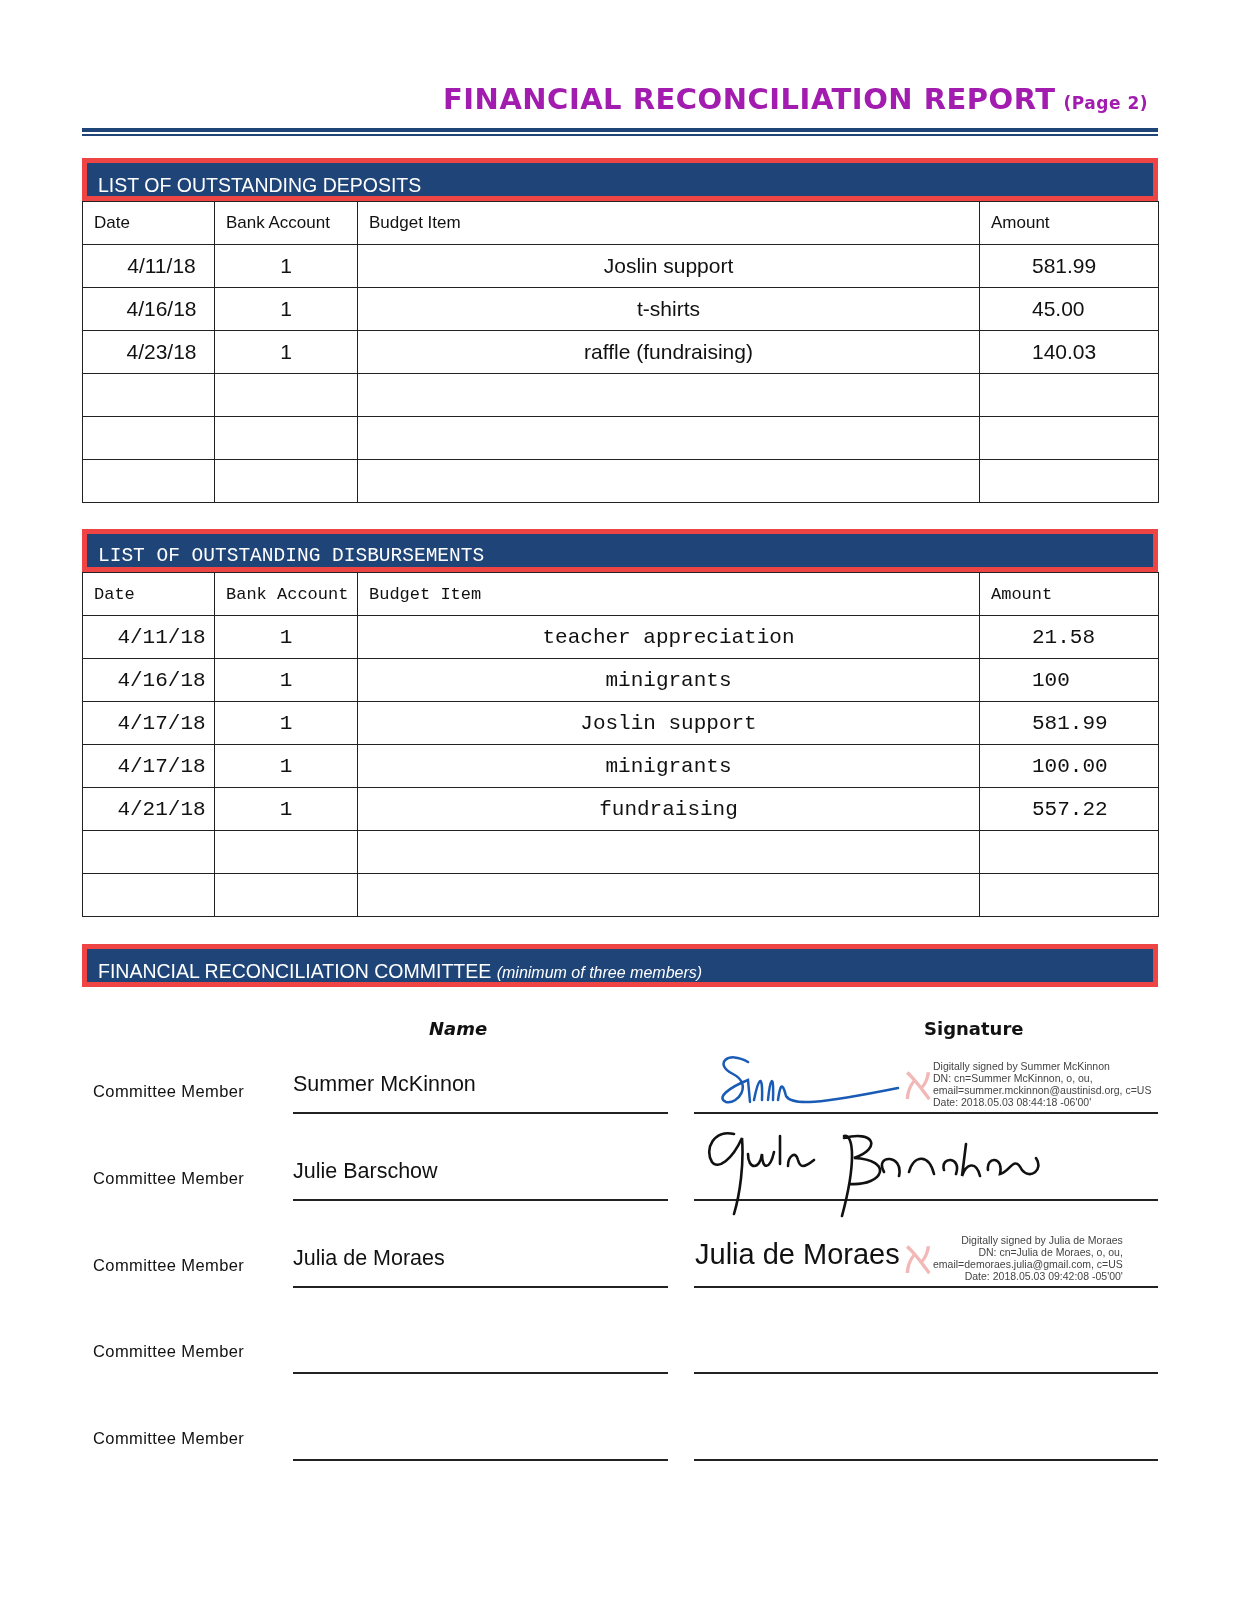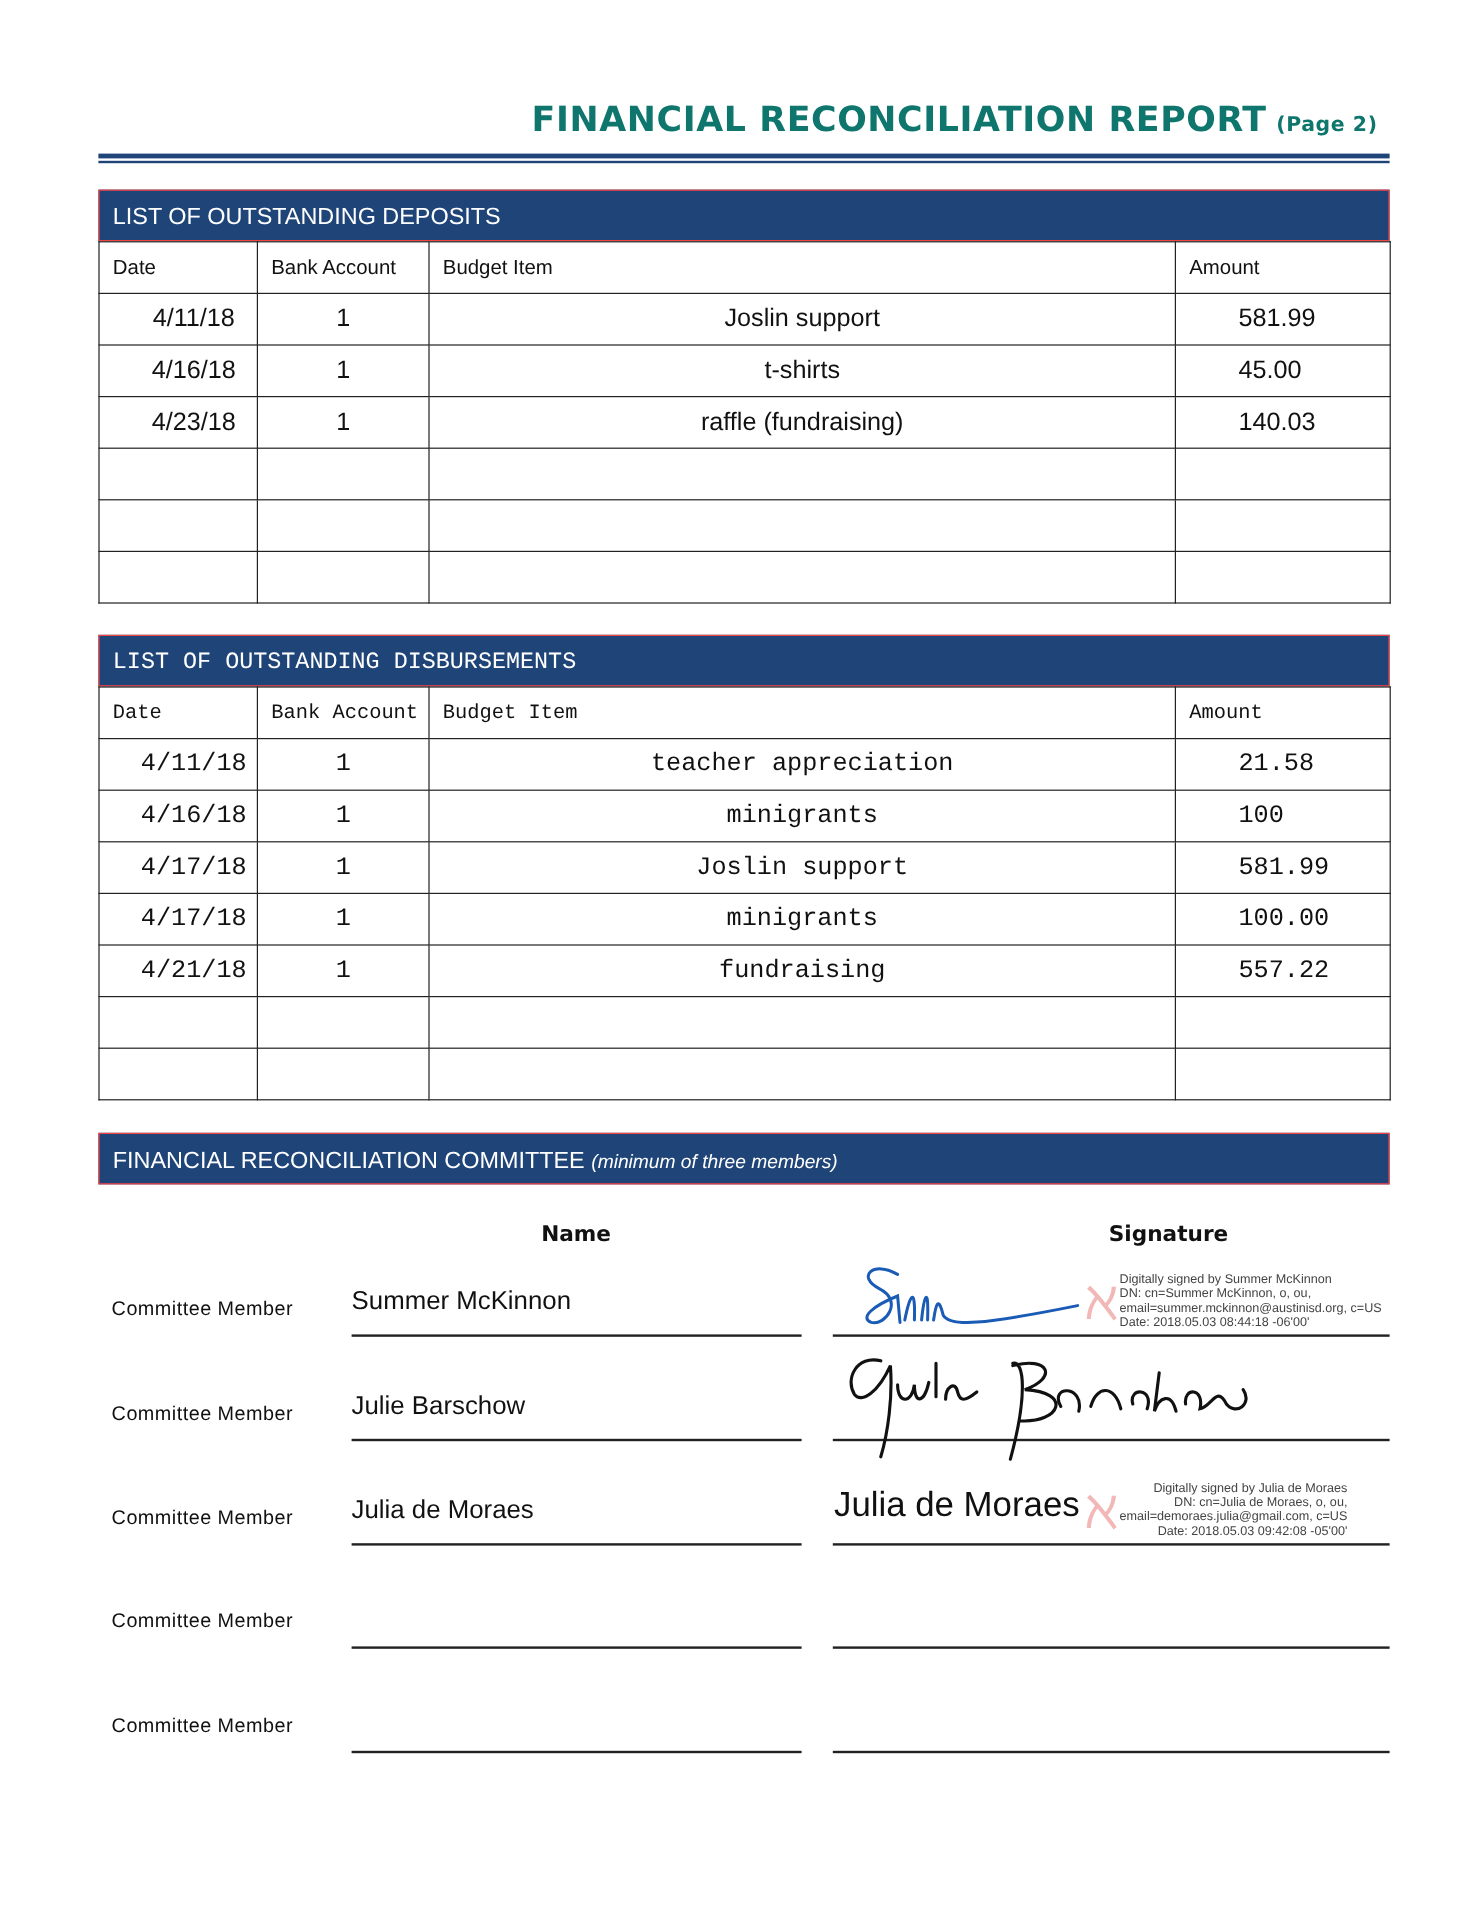--- a/index.html
+++ b/index.html
@@ -1,23 +1,23 @@
 <!DOCTYPE html>
 <html><head>
 <meta charset="utf-8">
 <style>
   html, body { margin: 0; padding: 0; background: #ffffff; }
   body { width: 1236px; height: 1600px; position: relative; font-family: "Liberation Sans", sans-serif; color: #111; overflow: hidden; }
-  .title { position: absolute; right: 88px; top: 82px; color: #0f766e; font-family: "DejaVu Sans", sans-serif; font-weight: bold; font-size: 29px; letter-spacing: 0.5px; white-space: nowrap; margin-left: 34px; }
+  .title { position: absolute; right: 88px; top: 82px; color: #a21caf; font-family: "DejaVu Sans", sans-serif; font-weight: bold; font-size: 29px; letter-spacing: 0.5px; white-space: nowrap; margin-left: 34px; }
   .title .page { font-size: 17px; margin-left: 8px; letter-spacing: 0.5px; }
   .rule-thick { position: absolute; left: 82px; width: 1076px; top: 128px; height: 4px; background: #1f4478; }
   .rule-thin { position: absolute; left: 82px; width: 1076px; top: 134px; height: 2px; background: #1f4478; }
 
   .section { position: absolute; left: 82px; width: 1076px; }
-  .band { background: #1f4478; color: #fff; font-size: 19.5px; height: 43px; line-height: 45px; padding-left: 11px; border: 1px solid #ef4444; box-sizing: border-box; }
+  .band { background: #1f4478; color: #fff; font-size: 19.5px; height: 43px; line-height: 45px; padding-left: 11px; border: 5px solid #ef4444; box-sizing: border-box; }
   .band .note { font-style: italic; font-size: 16px; }
   table { border-collapse: collapse; width: 1076px; table-layout: fixed; }
   td { border: 1.5px solid #222; height: 42px; padding: 0; font-size: 21px; text-align: center; }
   tr.hdr td { font-size: 17px; text-align: left; padding-left: 11px; height: 42px; }
   td.date { text-align: center; padding-left: 26px; }
   td.amt { text-align: left; padding-left: 52px; }
 
   .col-h { position: absolute; top: 1018px; font-family: "DejaVu Sans", sans-serif; font-weight: bold; font-size: 18px; }
   .m-label { position: absolute; left: 93px; font-size: 16.5px; letter-spacing: 0.4px; }
   .m-name { position: absolute; left: 293px; font-size: 21.5px; }
@@ -154,21 +154,21 @@
       </tbody>
   </table>
 </div>
 
 <div class="section" style="top:944px;">
   <div class="band">
     <span>FINANCIAL RECONCILIATION COMMITTEE</span>
     <span class="note">(minimum of three members)</span>
   </div>
 </div>
-<div class="col-h" style="left:451px;">Name</div>
+<div class="col-h" style="left:429px;font-style:italic;">Name</div>
 <div class="col-h" style="left:924px;">Signature</div>
 
 <div id="members">
     <div>
       <div class="m-label" style="top: 1082px;">Committee Member</div>
       <div class="m-name" style="top: 1072px;">Summer McKinnon</div>
       <div class="line-name" style="top: 1112px;"></div>
       <div class="line-sig" style="top: 1112px;"></div>
       <svg class="sig" width="200" height="70" style="left: 708px; top: 1050px;">
         <path d="M40 12 C20 0 5 14 25 24 C45 34 30 55 18 52 C8 48 20 38 40 30 L42 52 M46 50 C50 30 55 20 54 50 M60 50 C62 30 66 20 65 50 M70 50 C72 36 74 30 78 46 C84 56 110 54 190 38" fill="none" stroke="#1a5bb5" stroke-width="2.5" stroke-linecap="round"></path>

